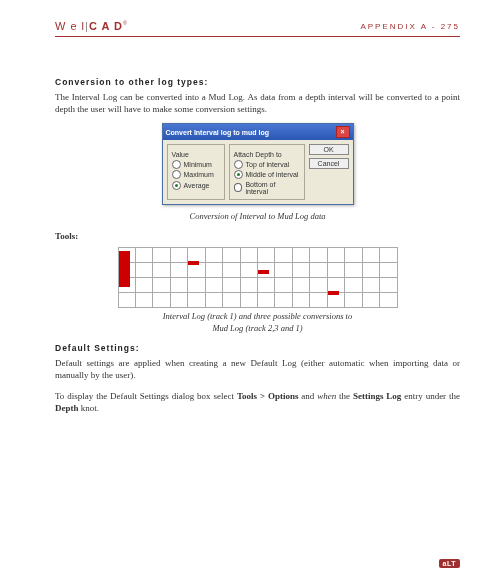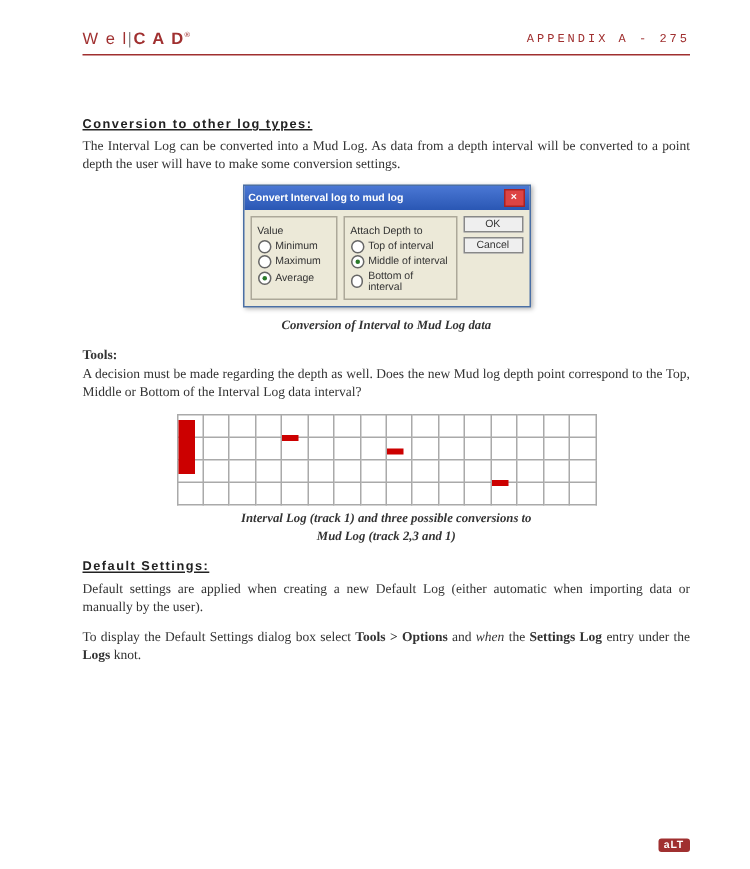--- a/index.html
+++ b/index.html
@@ -29,44 +29,42 @@
     font-family: Arial, sans-serif;
   }
   .logo .sep {
     color: #888;
     font-weight: normal;
   }
   .appendix {
     color: #a03030;
     font-size: 8px;
     letter-spacing: 2px;
-    font-family: Liberation Mono, monospace;
+    font-family: Liberation Sans, sans-serif;
   }
   .hr {
     border: none;
     border-top: 1px solid #a03030;
     margin: 0 0 40px 0;
   }
   .sect-title {
     font-family: Arial, sans-serif;
     font-weight: bold;
     font-size: 8.5px;
     letter-spacing: 1px;
     margin: 10px 0 4px 0;
     color: #222;
-    text-decoration: underline;
   }
   .bold-run { font-weight: bold; }
   p { margin: 2px 0 8px 0; line-height: 1.35; text-align: justify; }
   .caption {
     text-align: center;
     font-style: italic;
     font-size: 8.5px;
     margin: 3px 0 10px 0;
-    font-weight: bold;
   }
   
   .dialog {
     width: 190px;
     margin: 6px auto;
     border: 1px solid #4a6fa5;
     background: #ece9d8;
     box-shadow: 1px 1px 3px rgba(0,0,0,.3);
     font-family: Tahoma, Arial, sans-serif;
     font-size: 7px;
@@ -206,21 +204,20 @@
       <div class="btn-col">
         <div class="btn">OK</div>
         <div class="btn">Cancel</div>
       </div>
     </div>
   </div>
   <div class="caption">Conversion of Interval to Mud Log data</div>
 
   <div class="bold-run">Tools:</div>
 
-  <p>A decision must be made regarding the depth as well. Does the new Mud log depth point correspond to the Top, Middle or Bottom of the Interval Log data interval?</p>
 
   <div class="tracks">
     <table>
       <tbody>
           <tr>
         <td></td>
             <td></td>
             <td></td>
             <td></td>
         <td></td>
@@ -300,17 +297,17 @@
       </tr>
     </tbody>
       </table>
   </div>
   <div class="caption">Interval Log (track 1) and three possible conversions to</div>
   <div class="caption" style="margin-top:-8px">Mud Log (track 2,3 and 1)</div>
 
   <div class="sect-title">Default Settings:</div>
   <p>Default settings are applied when creating a new Default Log (either automatic when importing data or manually by the user).</p>
   <p>
-    <span>To display the Default Settings dialog box select </span><b>Tools &gt; Options</b><span> and </span><i>when</i><span> the </span><b>Settings Log</b><span> entry under the </span><b>Logs</b><span> knot.</span>
+    <span>To display the Default Settings dialog box select </span><b>Tools &gt; Options</b><span> and </span><i>when</i><span> the </span><b>Settings Log</b><span> entry under the </span><b>Depth</b><span> knot.</span>
   </p>
 
   <div class="footer-logo">aLT</div>
 </div>
 
 </body></html>

